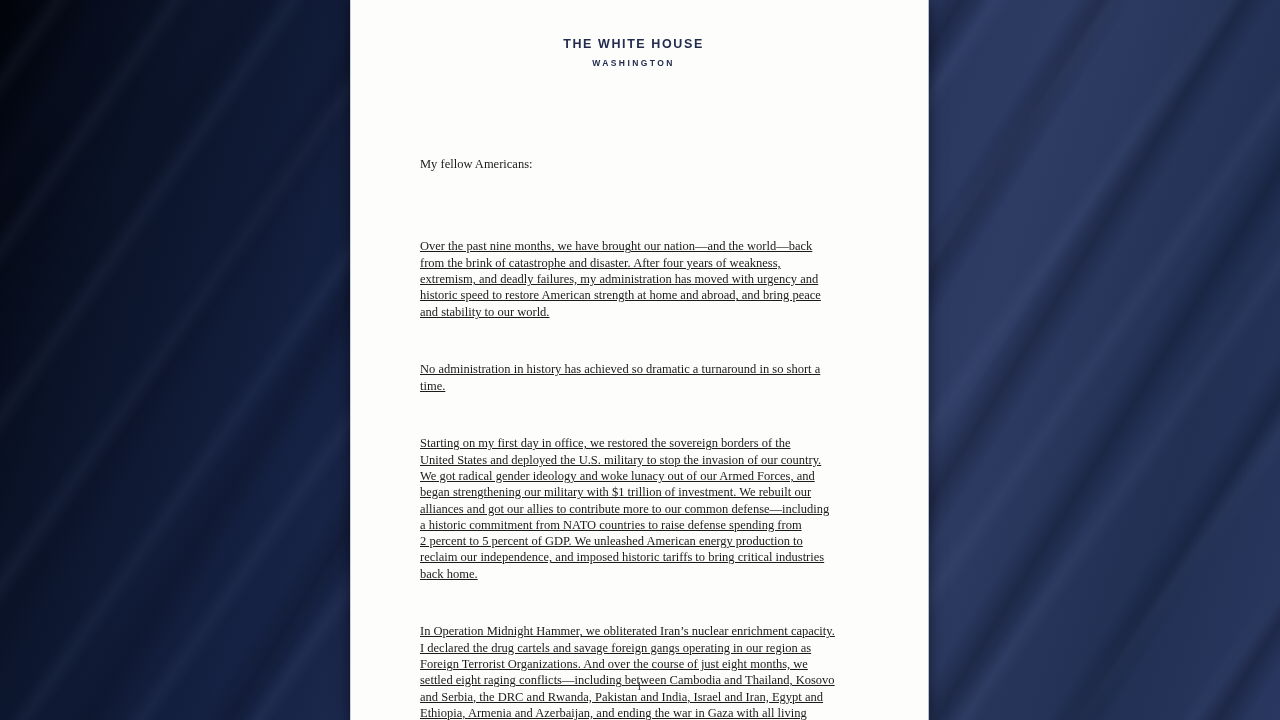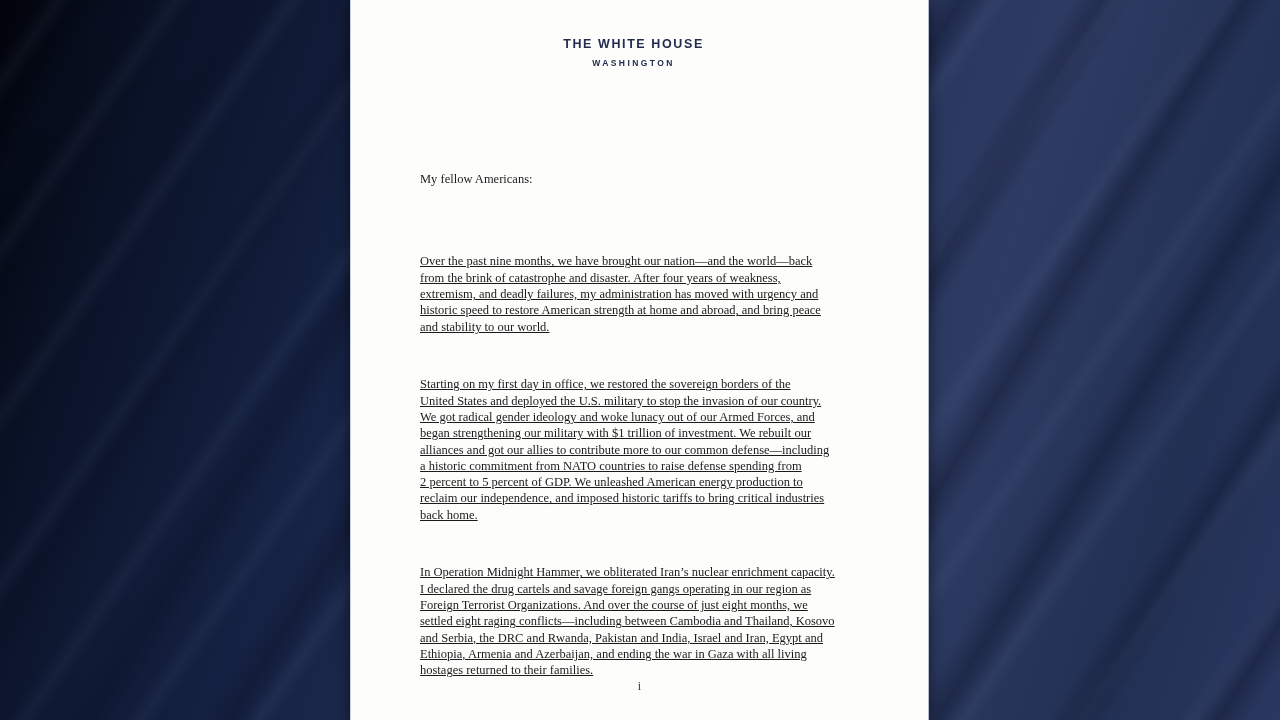--- a/index.html
+++ b/index.html
@@ -75,21 +75,21 @@
     left: 69px;
     top: 122px;
     width: 470px;
     font-family: "Liberation Serif", serif;
     font-size: 12.5px;
     line-height: 16.3px;
     color: var(--body_text, #1b1b1b);
     white-space: pre;
   }
   .salutation {
-    margin: 16px 0 34px 0;
+    margin: 1px 0 34px 0;
   }
   .para {
     margin: 0 0 8.8px 0;
     text-decoration: underline;
   }
 
   .page-number {
     position: absolute;
     left: 0; right: 0;
     bottom: 26px;
@@ -111,20 +111,22 @@
     <div class="lh-sub">WASHINGTON</div>
   </div>
 
   <div class="letter-body">
     <p class="salutation">My fellow Americans:</p>
     <p class="para">Over the past nine months, we have brought our nation—and the world—back
 from the brink of catastrophe and disaster. After four years of weakness,
 extremism, and deadly failures, my administration has moved with urgency and
 historic speed to restore American strength at home and abroad, and bring peace
 and stability to our world.</p>
+    <p class="para">No administration in history has achieved so dramatic a turnaround in so short a
+time.</p>
     <p class="para">Starting on my first day in office, we restored the sovereign borders of the
 United States and deployed the U.S. military to stop the invasion of our country.
 We got radical gender ideology and woke lunacy out of our Armed Forces, and
 began strengthening our military with $1 trillion of investment. We rebuilt our
 alliances and got our allies to contribute more to our common defense—including
 a historic commitment from NATO countries to raise defense spending from
 2 percent to 5 percent of GDP. We unleashed American energy production to
 reclaim our independence, and imposed historic tariffs to bring critical industries
 back home.</p>
     <p class="para">In Operation Midnight Hammer, we obliterated Iran’s nuclear enrichment capacity.

